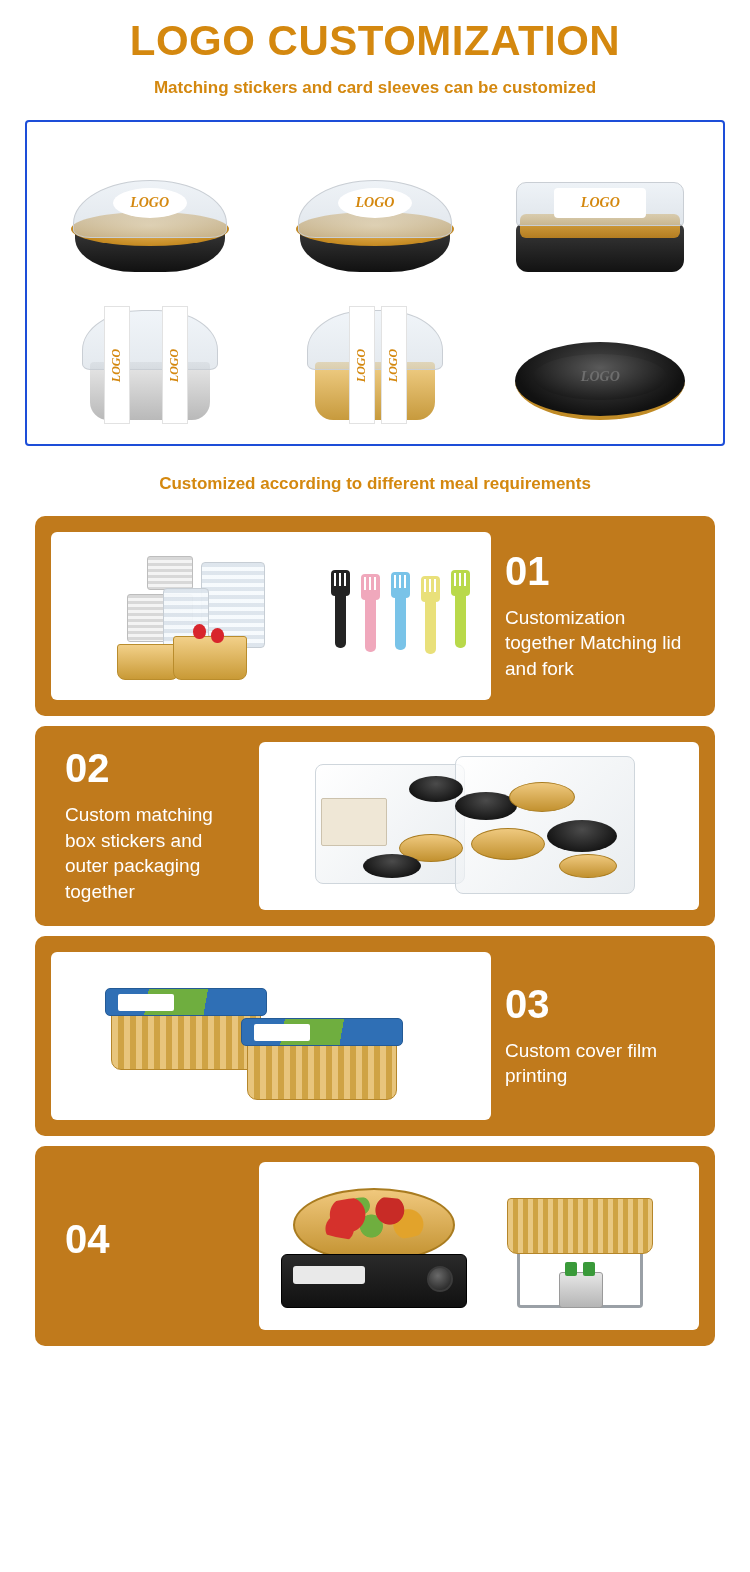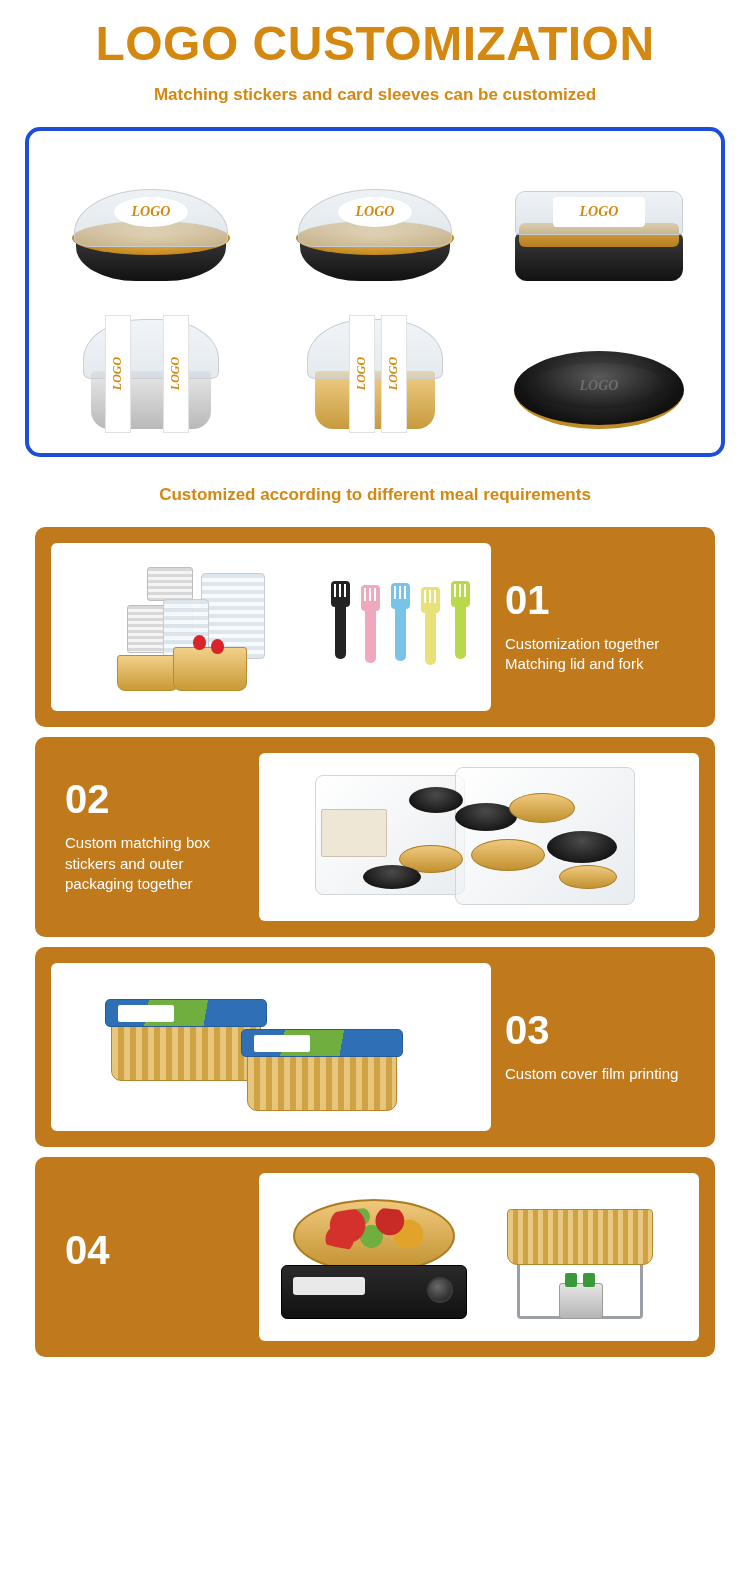--- a/index.html
+++ b/index.html
@@ -14,39 +14,39 @@
     font-family: "Liberation Sans", sans-serif;
     color: #333;
     position: relative;
     overflow: hidden;
   }
 
   
   .page-title {
     text-align: center;
     color: #d4880f;
-    font-size: 48px;
+    font-size: 42px;
     font-weight: bold;
     letter-spacing: 0.5px;
     padding-top: 18px;
     line-height: 1.1;
   }
   .page-subtitle {
     text-align: center;
     color: #d4880f;
     font-size: 17px;
     font-weight: bold;
     margin-top: 14px;
   }
 
   
   .showcase {
     margin: 22px 25px 0 25px;
-    border: 4px solid #1d4ed8;
-    border-radius: 15px;
+    border: 2px solid #1d4ed8;
+    border-radius: 4px;
     background: #fff;
     padding: 16px 10px 18px 10px;
   }
   .showcase-row {
     display: flex;
     justify-content: space-around;
     align-items: flex-end;
     height: 140px;
   }
   .showcase-row + .showcase-row { margin-top: 8px; }
@@ -211,21 +211,21 @@
     color: #fff;
     padding: 0 14px;
   }
   .card-num {
     font-size: 40px;
     font-weight: bold;
     line-height: 1;
     margin-bottom: 14px;
   }
   .card-desc {
-    font-size: 15px;
+    font-size: 19px;
     line-height: 1.35;
   }
 
   
   .c1-stack {
     position: absolute; border-radius: 3px;
     background: repeating-linear-gradient(180deg,#d8d8d8 0 3px,#f4f4f4 3px 6px);
     border: 1px solid #bdbdbd;
   }
   .c1-tray-gold {

